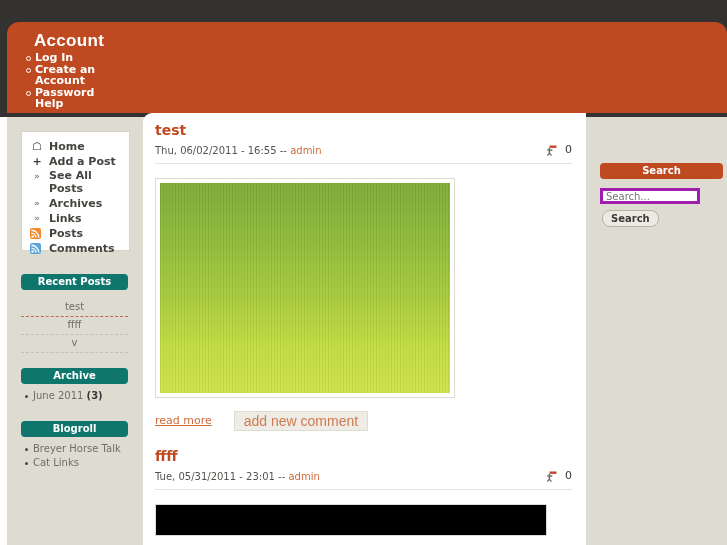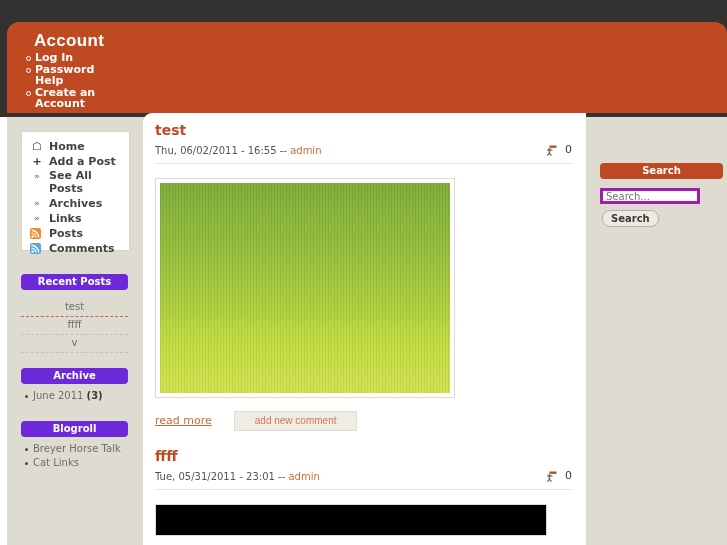--- a/index.html
+++ b/index.html
@@ -155,21 +155,21 @@
   }
   .rss-ico.blue { background: #5aa6d8; }
   .rss-ico svg { display:block; }
 
   .block-title {
     position: absolute;
     left: 14px;
     width: 107px;
     height: 16px;
     line-height: 16px;
-    background: #6d28d9;
+    background: #0f766e;
     color: #ffffff;
     font-size: 10px;
     font-weight: bold;
     text-align: center;
     border-radius: 4px;
   }
   .block-body {
     position: absolute;
     left: 14px;
     width: 107px;
@@ -295,22 +295,22 @@
     font-size: 11px;
     color: #cf6b3c;
     line-height: 20px;
     margin-right: 22px;
   }
   .btn-comment {
     float: left;
     background: #eeece4;
     border: 1px solid #dddbd2;
     color: #cf7a52;
-    font-size: 10px;
-    padding: 4px 20px;
+    font-size: 14px;
+    padding: 4px 9px;
     line-height: 10px;
   }
 
   
   .sidebar-right {
     position: absolute;
     left: 586px;
     top: 117px;
     width: 112px;
     height: 428px;
@@ -378,22 +378,22 @@
 <body>
 
 <div id="page">
 
   <div class="top-strip"></div>
 
   <div class="header-wrap">
     <div class="header-title">Account</div>
     <ul class="header-menu">
       <li><span>Log In</span></li>
+      <li><span>Create an Account</span></li>
       <li><span>Password Help</span></li>
-      <li><span>Create an Account</span></li>
     </ul>
   </div>
   <div class="header-sep"></div>
 
   <div class="body-bg"></div>
   <div class="left-strip"></div>
 
   <div class="sidebar-left">
 
     <div class="nav-box">

